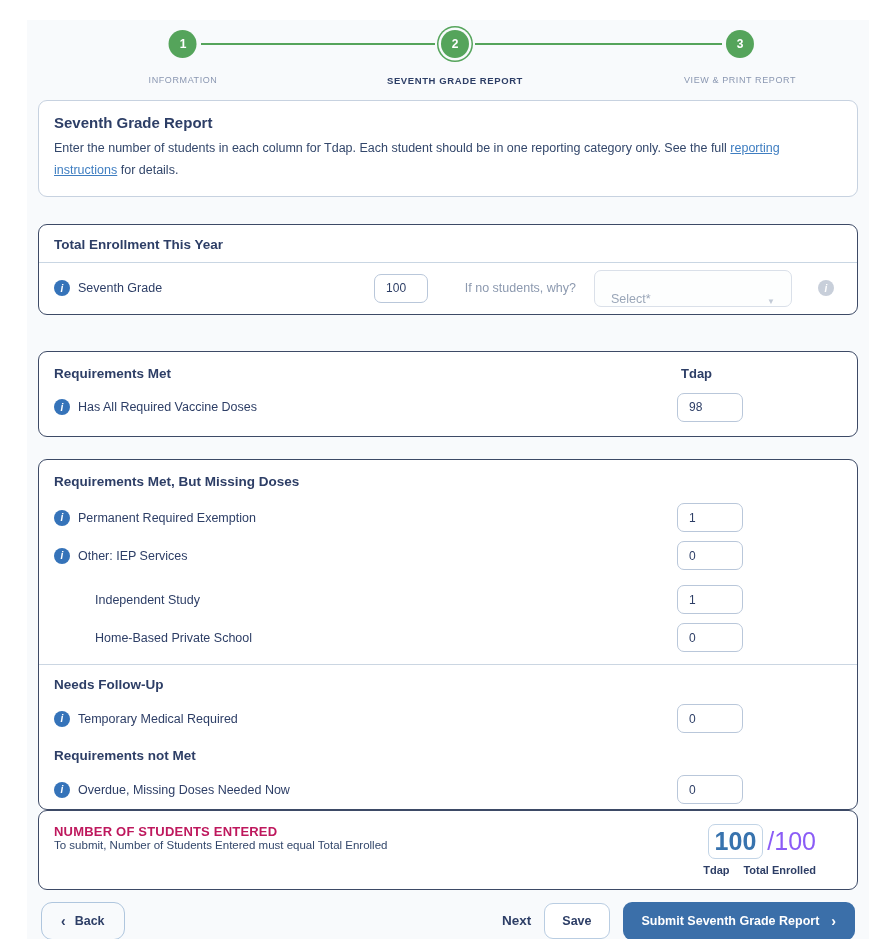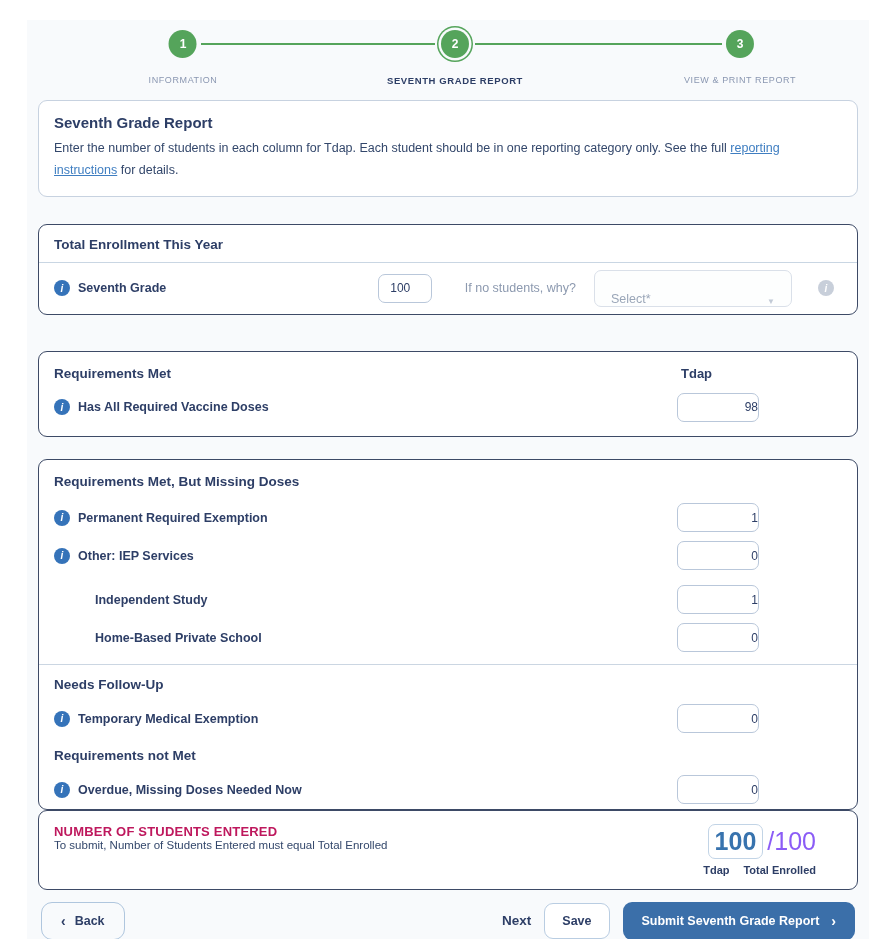--- a/index.html
+++ b/index.html
@@ -38,42 +38,42 @@
   .enroll-row { border-top: 1px solid #C9D6E3; padding: 8px 15px; height: 52px;
     display: flex; align-items: center; }
 
   .info-icon { width: 16px; height: 16px; border-radius: 50%; background: #3573B9;
     color: #fff; font-size: 10px; font-weight: bold; font-style: italic;
     display: inline-flex; align-items: center; justify-content: center;
     margin-right: 8px; flex: none; cursor: pointer; }
   .info-icon::after { content: "i"; }
   .info-icon.disabled { background: #C8CFDA; cursor: default; }
 
-  .row-label { font-size: 12.5px; font-weight: bold; color: #2D3E66; }
+  .row-label { font-size: 12.5px; font-weight: normal; color: #2D3E66; }
 
   .num-input { border: 1px solid #B9C7DA; border-radius: 7px; height: 29px;
     width: 54px; padding: 0 0 0 11px; font-size: 12px; color: #2D3E66;
     font-family: "Liberation Sans", sans-serif; background: #fff; outline: none; }
 
   .muted-label { font-size: 12.5px; color: #8C99AF; margin: 0 18px 0 auto; }
   .select-box { width: 198px; height: 37px; border: 1px solid #DAE0E9; border-radius: 7px;
     background: #FDFEFE; display: flex; align-items: flex-end; justify-content: space-between;
     padding: 0 16px; color: #9AA6B8; font-size: 12.5px; margin-right: 14px; cursor: default; }
   .select-chevron { color: #C2CAD6; font-size: 8px; }
   .select-chevron::after { content: "▼"; }
 
   .req-card { margin-bottom: 22px; margin-top: 36px; }
   .req-head { display: flex; padding: 14px 15px 2px; align-items: flex-start; }
   .req-head .grow { flex: 1; }
   .col-head { width: 165px; padding-left: 4px; font-size: 13px; font-weight: bold; color: #2D3E66; }
 
   .field-row { display: flex; align-items: center; padding: 4.5px 15px; }
   .field-row .grow { flex: 1; }
   .value-col { width: 165px; flex: none; }
-  .value-col .num-input { width: 82px; text-align: right; }
+  .value-col .num-input { width: 66px; }
   .indent { padding-left: 56px; }
 
   .missing-card { margin-bottom: 0; }
   .missing-card .head-pad { padding: 14px 15px 10px; }
   .sub-head { padding: 12px 15px 8px; }
   .divider { border-top: 1px solid #CBD6E2; margin-top: 7px; }
 
   .summary-card { display: flex; padding: 13px 15px 10px; margin-bottom: 12px; height: 80px; }
   .summary-left { flex: 1; }
   .summary-title { font-size: 13px; font-weight: bold; color: #be185d; letter-spacing: .2px; }
@@ -185,21 +185,21 @@
       <div class="value-col"><input class="num-input" value="0" style=""></div>
     </div>
 
     <div class="divider"></div>
 
     <div class="sub-head">
       <div class="section-title">Needs Follow-Up</div>
     </div>
     <div class="field-row">
       <span class="info-icon"></span>
-      <span class="row-label grow">Temporary Medical Exemption</span>
+      <span class="row-label grow">Temporary Medical Required</span>
       <div class="value-col"><input class="num-input" value="0" style=""></div>
     </div>
 
     <div class="sub-head" style="padding-top:10px;">
       <div class="section-title">Requirements not Met</div>
     </div>
     <div class="field-row">
       <span class="info-icon"></span>
       <span class="row-label grow">Overdue, Missing Doses Needed Now</span>
       <div class="value-col"><input class="num-input" value="0" style=""></div>

